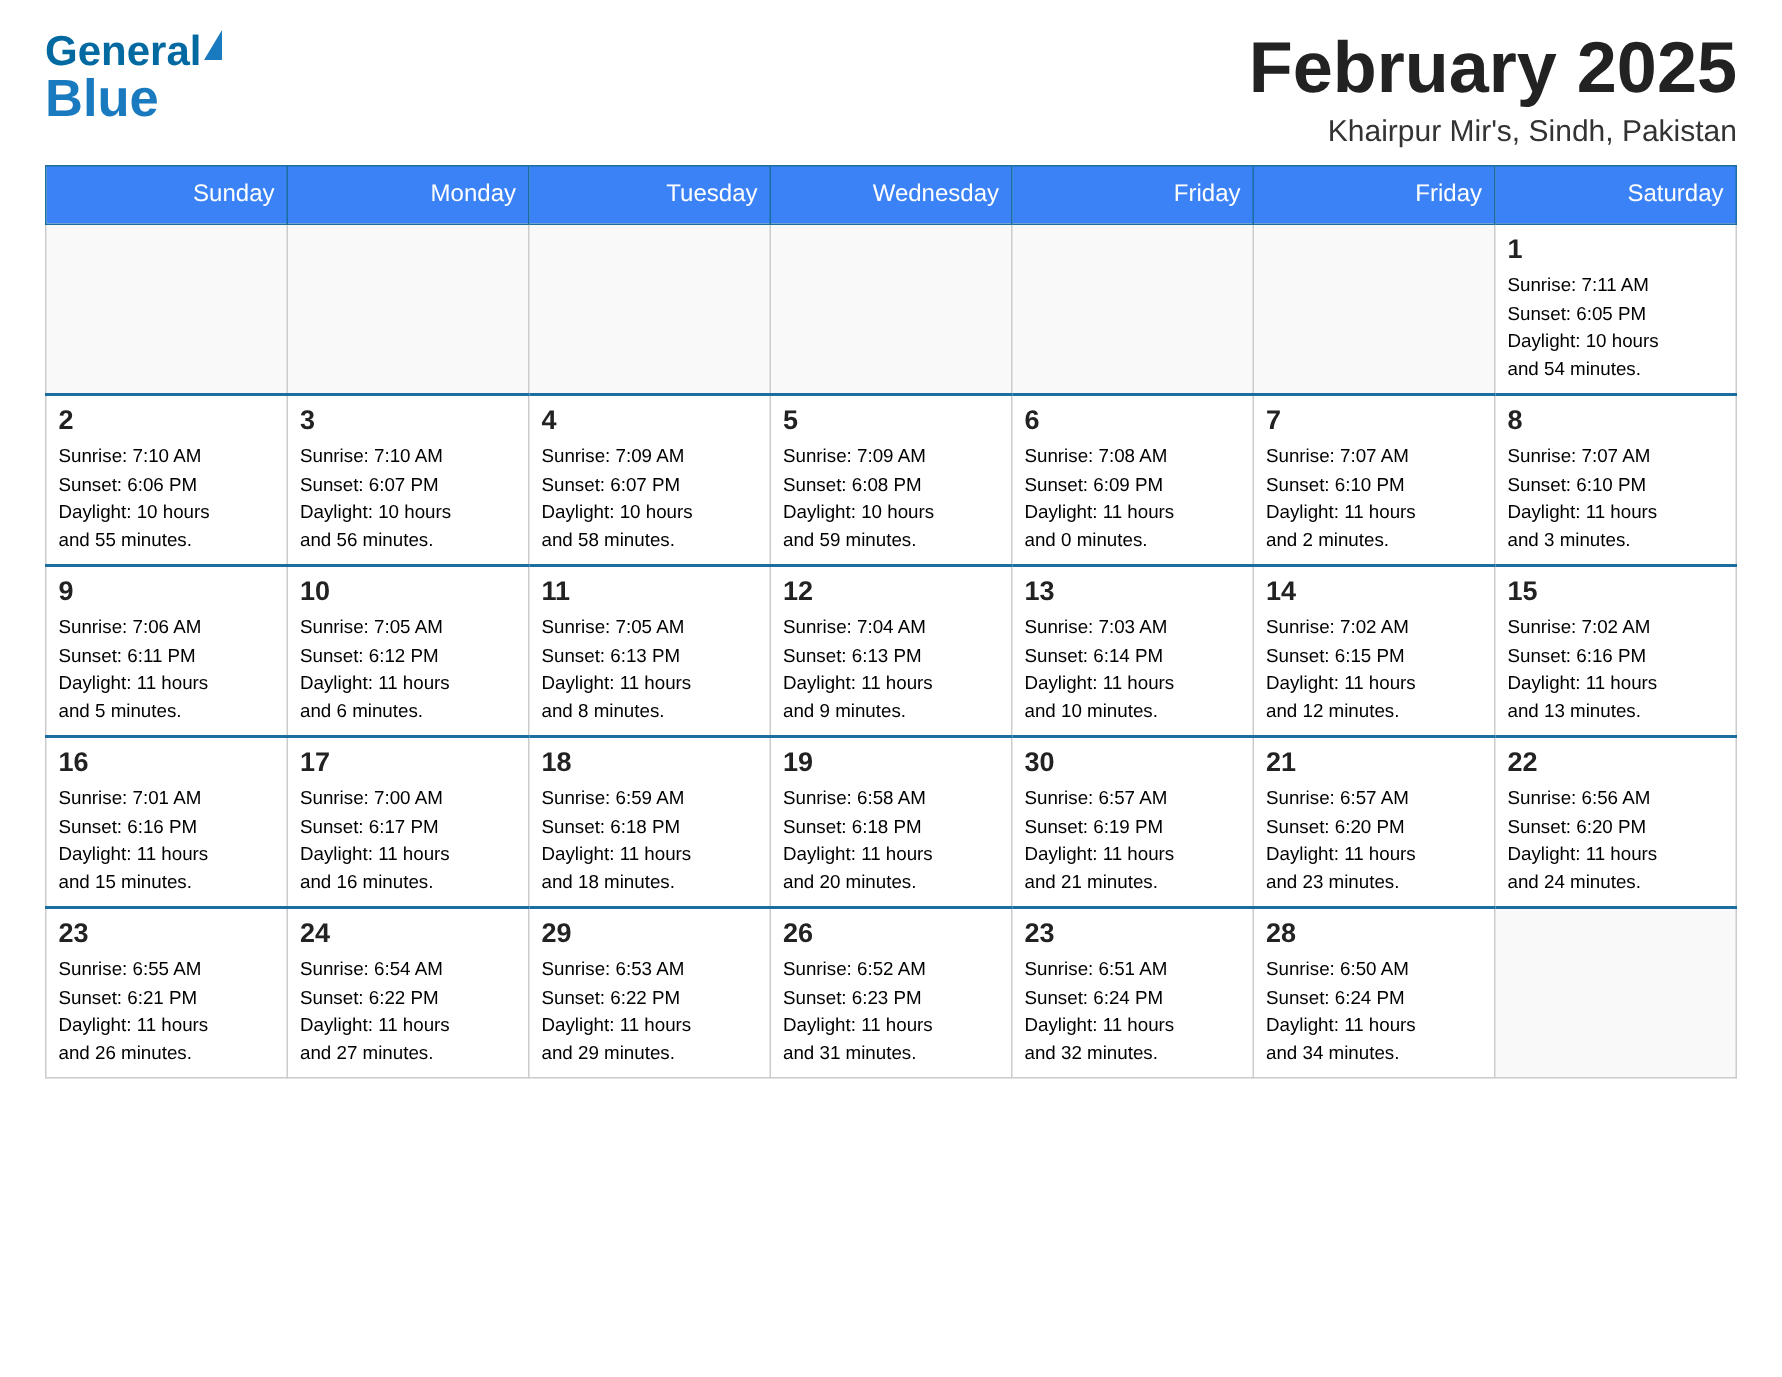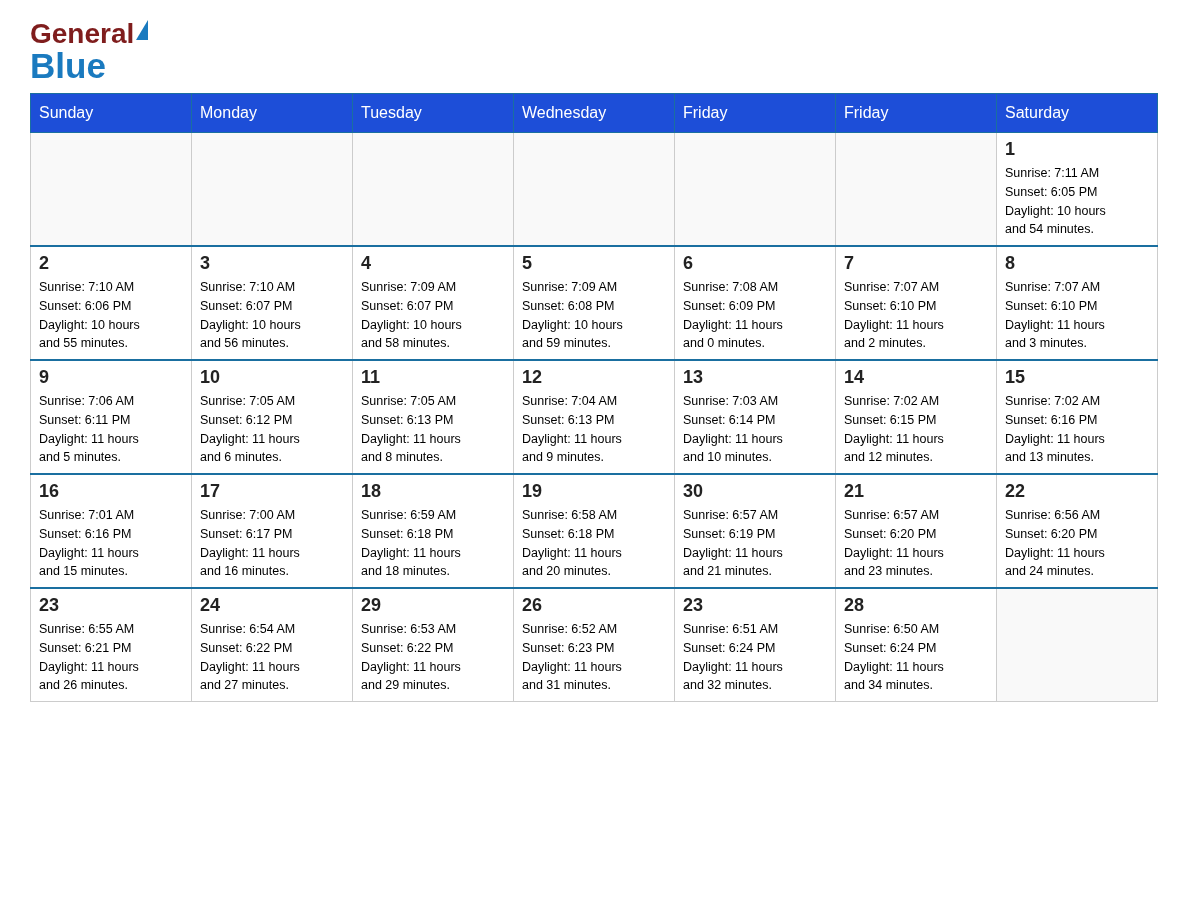--- a/index.html
+++ b/index.html
@@ -16,21 +16,21 @@
       margin-bottom: 10px;
     }
     .logo {
       display: flex;
       align-items: flex-end;
       gap: 2px;
     }
     .logo-general {
       font-size: 28px;
       font-weight: bold;
-      color: #7f1d1d;
+      color: #0369a1;
       line-height: 1;
     }
     .logo-blue {
       font-size: 35px;
       font-weight: bold;
       color: #1a7abf;
       line-height: 1;
     }
     .logo-triangle {
       width: 0;
@@ -54,26 +54,26 @@
       font-size: 20px;
       color: #333;
       margin-top: 4px;
     }
     .calendar {
       width: 100%;
       border-collapse: collapse;
       margin-top: 10px;
     }
     .calendar th {
-      background-color: #1d4ed8;
+      background-color: #3b82f6;
       color: #fff;
       padding: 10px 8px;
       font-size: 16px;
       font-weight: normal;
-      text-align: left;
+      text-align: right;
       border: 1px solid #1a6fa0;
     }
     .calendar td {
       vertical-align: top;
       border: 1px solid #ccc;
       padding: 6px 8px;
       width: 14.28%;
       height: 110px;
       font-size: 13px;
       color: #333;
@@ -103,20 +103,24 @@
 <div class="header">
   <div class="logo">
     <div style="display:flex; flex-direction:column; align-items:flex-start;">
       <div style="display:flex; align-items:center;">
         <span class="logo-general">General</span>
         <div class="logo-triangle"></div>
       </div>
       <span class="logo-blue">Blue</span>
     </div>
   </div>
+  <div class="title-block">
+    <div class="month-title">February 2025</div>
+    <div class="location-title">Khairpur Mir's, Sindh, Pakistan</div>
+  </div>
 </div>
 
 <table class="calendar">
   <thead>
     <tr>
     <th>Sunday</th>
         <th>Monday</th>
         <th>Tuesday</th>
         <th>Wednesday</th>
         <th>Friday</th>

